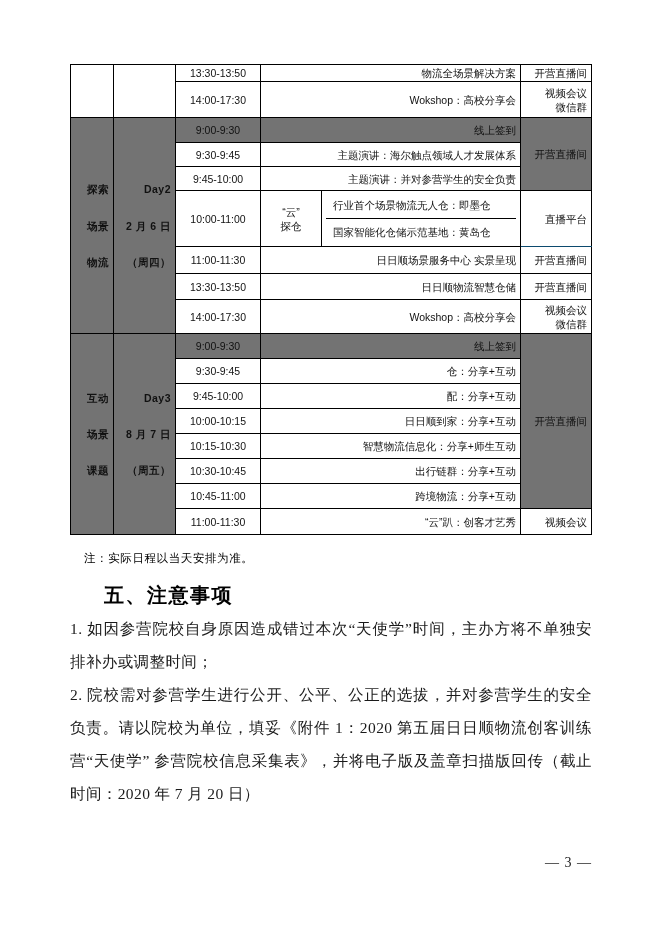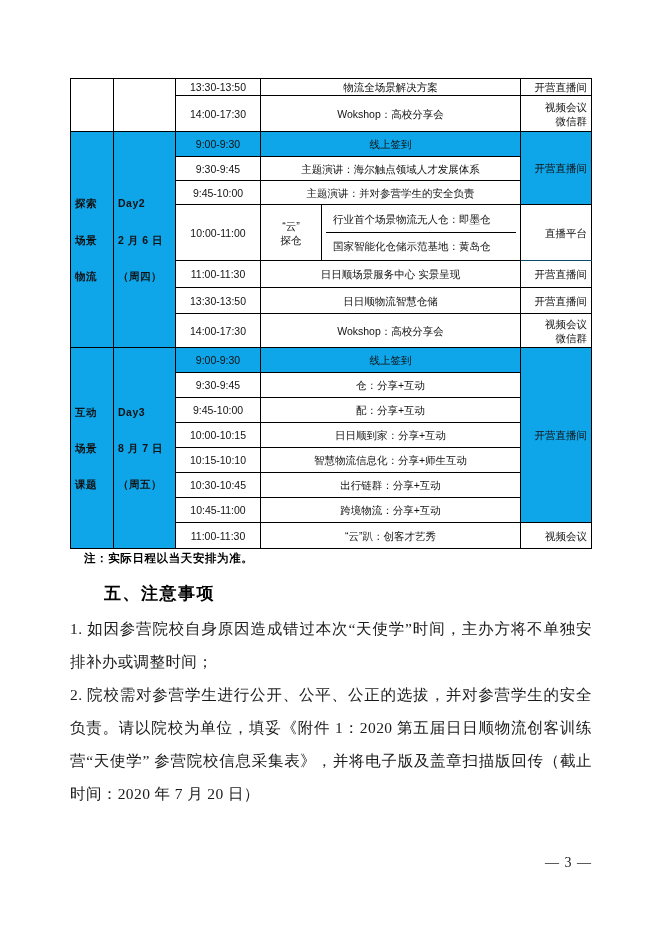--- a/index.html
+++ b/index.html
@@ -20,21 +20,21 @@
     position: absolute;
     left: 0; top: 0;
     width: 662px;
     height: 936px;
   }
 
   
   .sched-wrap {
     position: absolute;
     left: 70px;
-    top: 78px;
+    top: 64px;
     width: 521px;
   }
   table.sched {
     border-collapse: collapse;
     width: 521px;
     table-layout: fixed;
     font-family: "Liberation Sans", "DejaVu Sans", sans-serif;
   }
   table.sched td {
     border: 1px solid #000000;
@@ -47,47 +47,47 @@
   td.c-day, td.c-date {
     text-align: center;
     font-weight: bold;
     font-size: 11px;
     letter-spacing: .5px;
   }
   td.c-day .stack, td.c-date .stack {
     display: flex;
     flex-direction: column;
     gap: 22px;
-    align-items: flex-start;
+    align-items: flex-end;
     justify-content: center;
   }
   td.c-time {
     text-align: center;
     white-space: nowrap;
     font-size: 10.5px;
   }
   td.c-topic {
-    text-align: center;
+    text-align: right;
     padding-left: 7px;
     font-size: 10.5px;
     margin-top: 24px;
   }
   td.c-sub {
     text-align: center;
     font-size: 10.5px;
     padding: 0 2px;
     line-height: 1.5;
   }
   td.c-place {
     text-align: right;
     font-size: 10.5px;
     line-height: 1.5;
     white-space: nowrap;
   }
-  tr.shaded td { background: #0ea5e9; }
+  tr.shaded td { background: #737373; }
   .two-line { display: block; }
 
   
   td.c-nest {
     padding: 0;
     border: 1px solid #000;
   }
   table.nest {
     border-collapse: collapse;
     width: 100%;
@@ -101,32 +101,32 @@
     text-align: left;
   }
   table.nest tr:last-child td { border-bottom: none; }
 
   
   .note-line {
     position: absolute;
     left: 84px;
     top: 551px;
     font-family: "Liberation Serif", "DejaVu Serif", serif;
-    font-weight: bold;
+    font-weight: normal;
     font-size: 11.5px;
     letter-spacing: .6px;
     color: #000;
   }
   .sec-head {
     position: absolute;
     left: 104px;
     top: 582px;
     font-family: "Liberation Serif", "DejaVu Serif", serif;
     font-weight: bold;
-    font-size: 17px;
+    font-size: 20px;
     letter-spacing: 1.5px;
     color: #000;
   }
   .para {
     position: absolute;
     left: 70px;
     width: 522px;
     font-family: "Liberation Serif", "DejaVu Serif", serif;
     font-size: 15.5px;
     line-height: 33px;
@@ -282,21 +282,21 @@
         </tr>
         <tr>
           <td class="c-time" style="height:22px">9:45-10:00</td>
           <td class="c-topic" colspan="2">配：分享+互动</td>
         </tr>
         <tr>
           <td class="c-time" style="height:22px">10:00-10:15</td>
           <td class="c-topic" colspan="2">日日顺到家：分享+互动</td>
         </tr>
         <tr>
-          <td class="c-time" style="height:22px">10:15-10:10</td>
+          <td class="c-time" style="height:22px">10:15-10:30</td>
           <td class="c-topic" colspan="2">智慧物流信息化：分享+师生互动</td>
         </tr>
         <tr>
           <td class="c-time" style="height:22px">10:30-10:45</td>
           <td class="c-topic" colspan="2">出行链群：分享+互动</td>
         </tr>
         <tr>
           <td class="c-time" style="height:22px">10:45-11:00</td>
           <td class="c-topic" colspan="2">跨境物流：分享+互动</td>
         </tr>

